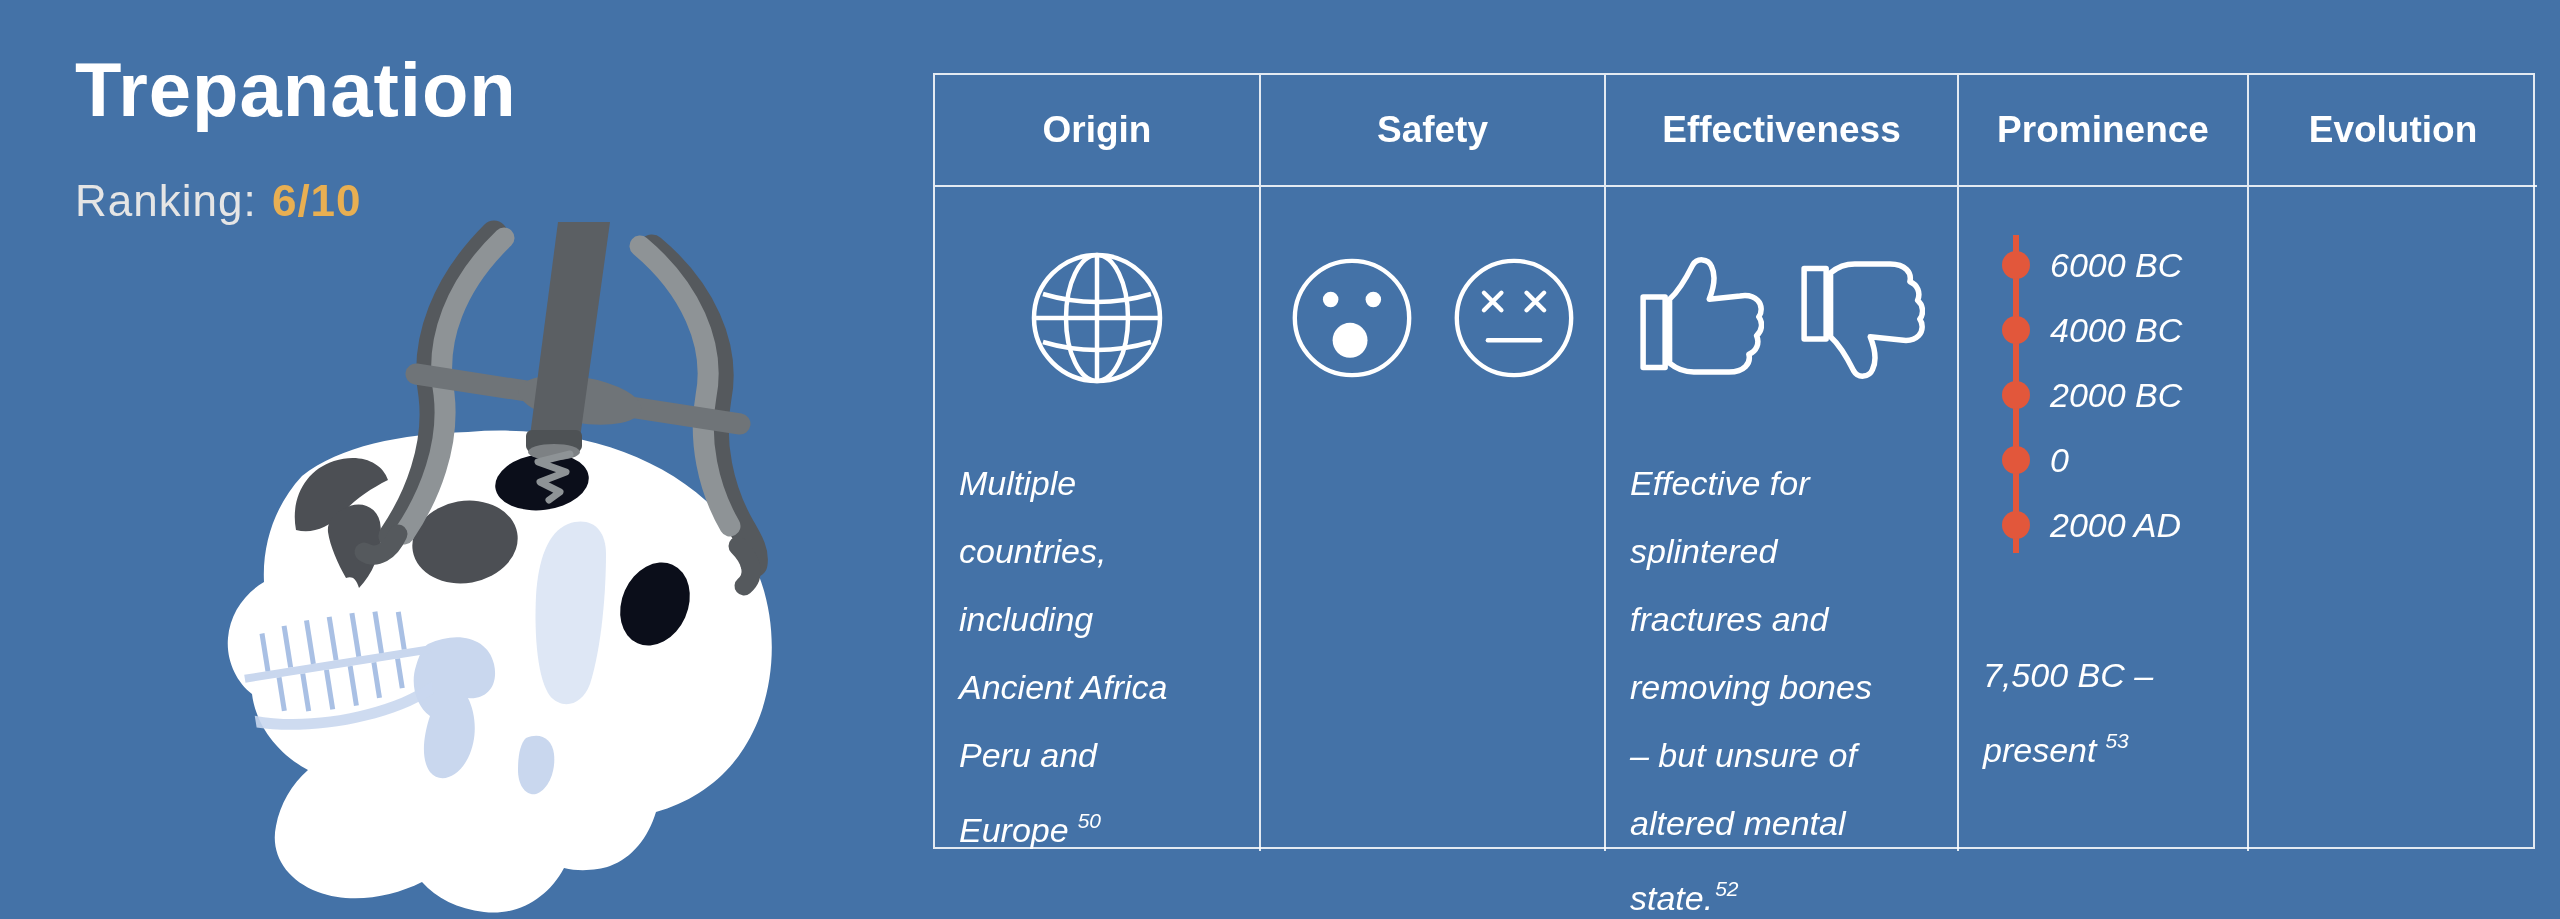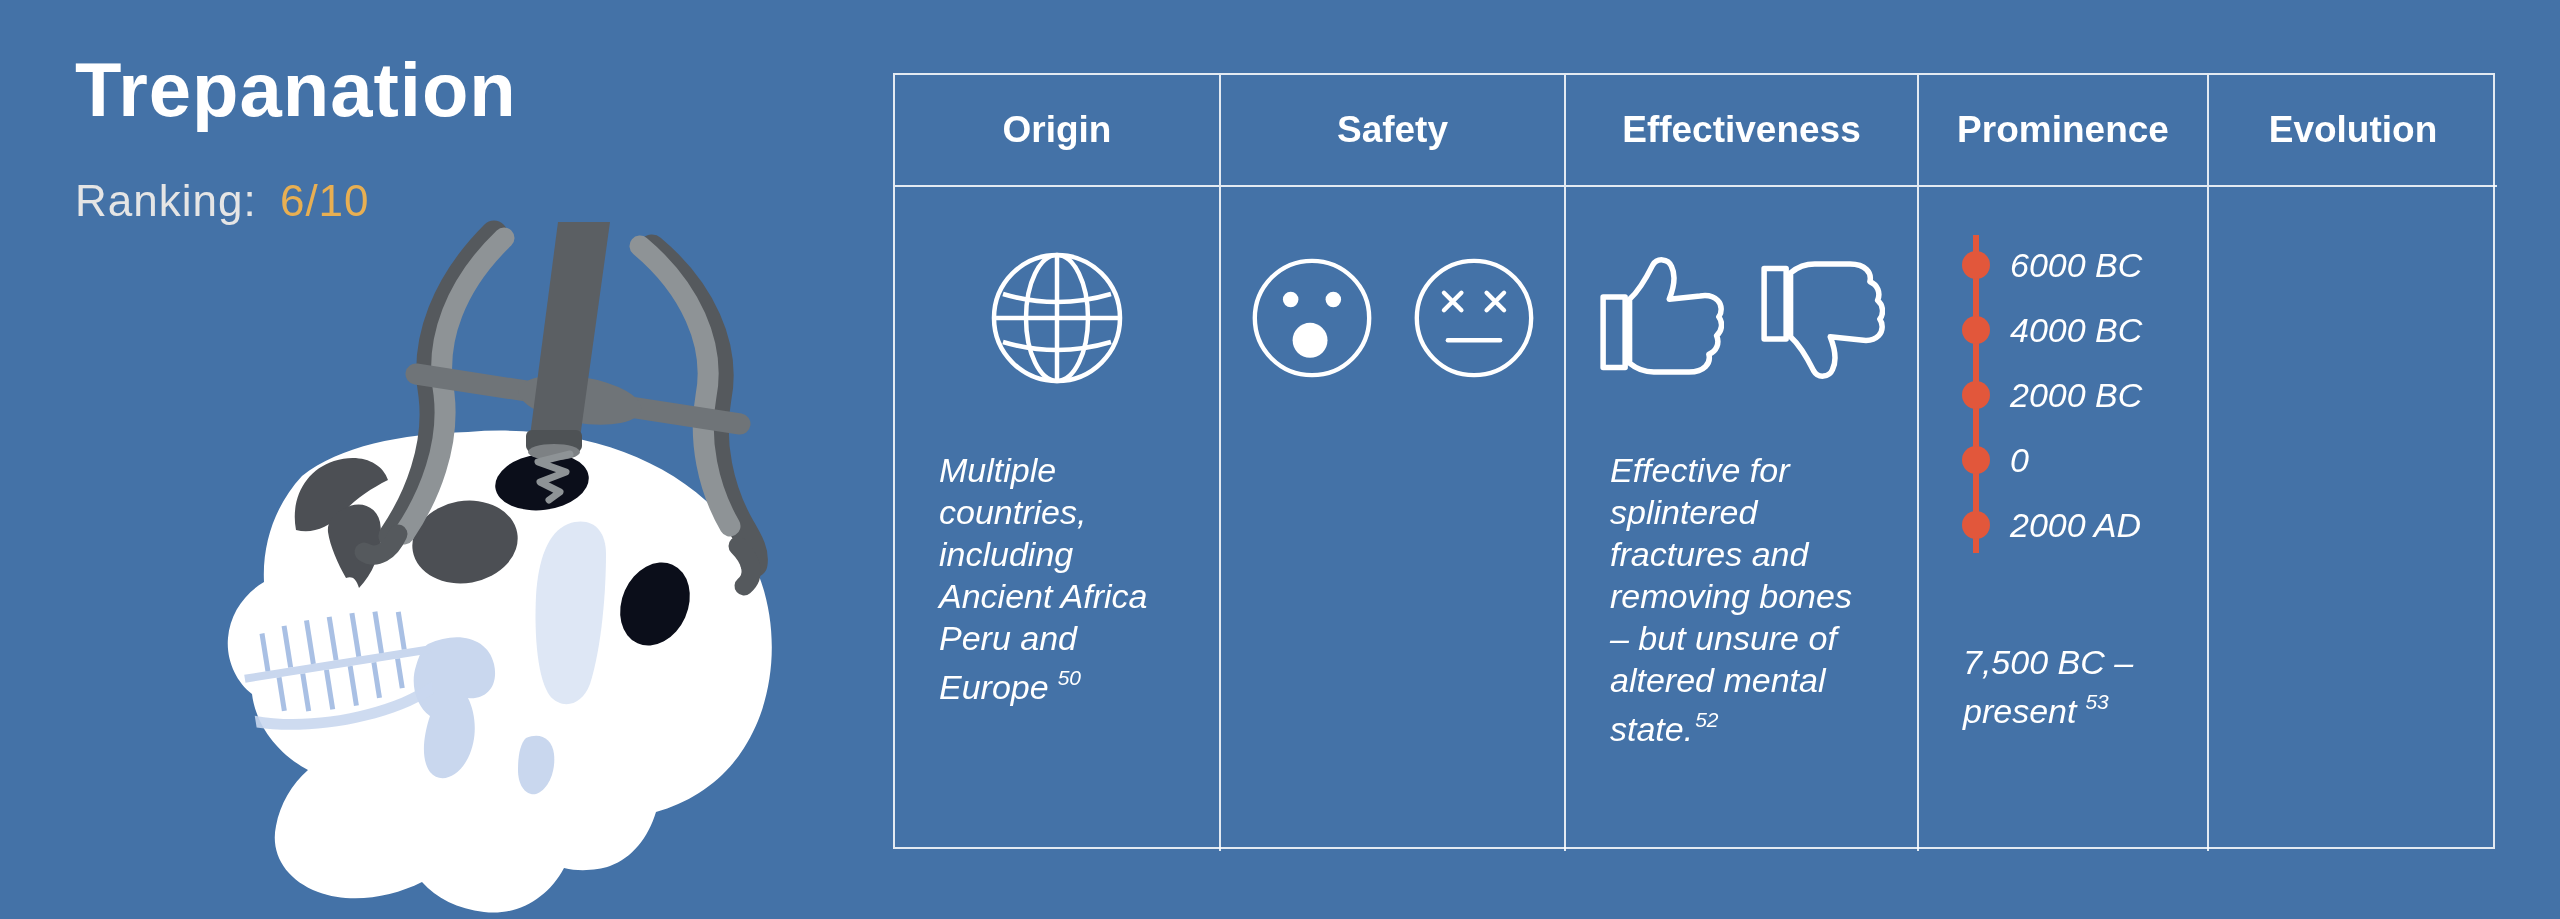--- a/index.html
+++ b/index.html
@@ -10,25 +10,25 @@
     color:#ffffff;
   }
   
   .intro{position:absolute;left:75px;top:50px;}
   .title{
     font-size:76px;font-weight:bold;letter-spacing:1px;
     color:#ffffff;line-height:1.05;
   }
   .ranking{margin-top:46px;font-size:44px;font-weight:400;letter-spacing:1px;}
   .ranking .lbl{color:#e5e5e5;}
-  .ranking .val{font-weight:normal;margin-left:10px;}
+  .ranking .val{font-weight:bold;margin-left:2px;}
   .skull-wrap{position:absolute;left:128px;top:198px;width:660px;height:719px;}
   
   .grid{
-    position:absolute;left:893px;top:73px;width:1602px;height:776px;
+    position:absolute;left:933px;top:73px;width:1602px;height:776px;
     display:grid;
     grid-template-columns:326px 345px 353px 290px 288px;
     grid-template-rows:112px 664px;
     border:2px solid rgba(255,255,255,0.85);
     box-sizing:border-box;
   }
   .hcell{
     display:flex;align-items:center;justify-content:center;
     font-size:37px;font-weight:bold;
     border-bottom:2px solid rgba(255,255,255,0.85);
@@ -37,22 +37,22 @@
   }
   .hcell.last, .bcell.last{border-right:none;}
   .bcell{
     border-right:2px solid rgba(255,255,255,0.85);
     box-sizing:border-box;position:relative;
   }
   .iconbox{
     height:262px;display:flex;align-items:center;justify-content:center;gap:36px;
   }
   .cell-text{
-    font-size:34px;font-style:italic;line-height:42px;
-    padding:0 22px 0 44px;white-space:pre-line;
+    font-size:34px;font-style:italic;line-height:68px;
+    padding:0 22px 0 24px;white-space:pre-line;
   }
   sup.fn{font-size:21px;font-style:italic;position:relative;top:-2px;margin-left:9px;}
   sup.fn.tight{margin-left:2px;}
   
   .timelinebox{padding:30px 0 0 27px;}
   .period-text{margin-top:76px;}
   .tl-label{font-size:34px;font-style:italic;fill:#ffffff;}
   svg{display:block;}
 </style>
 </head>

